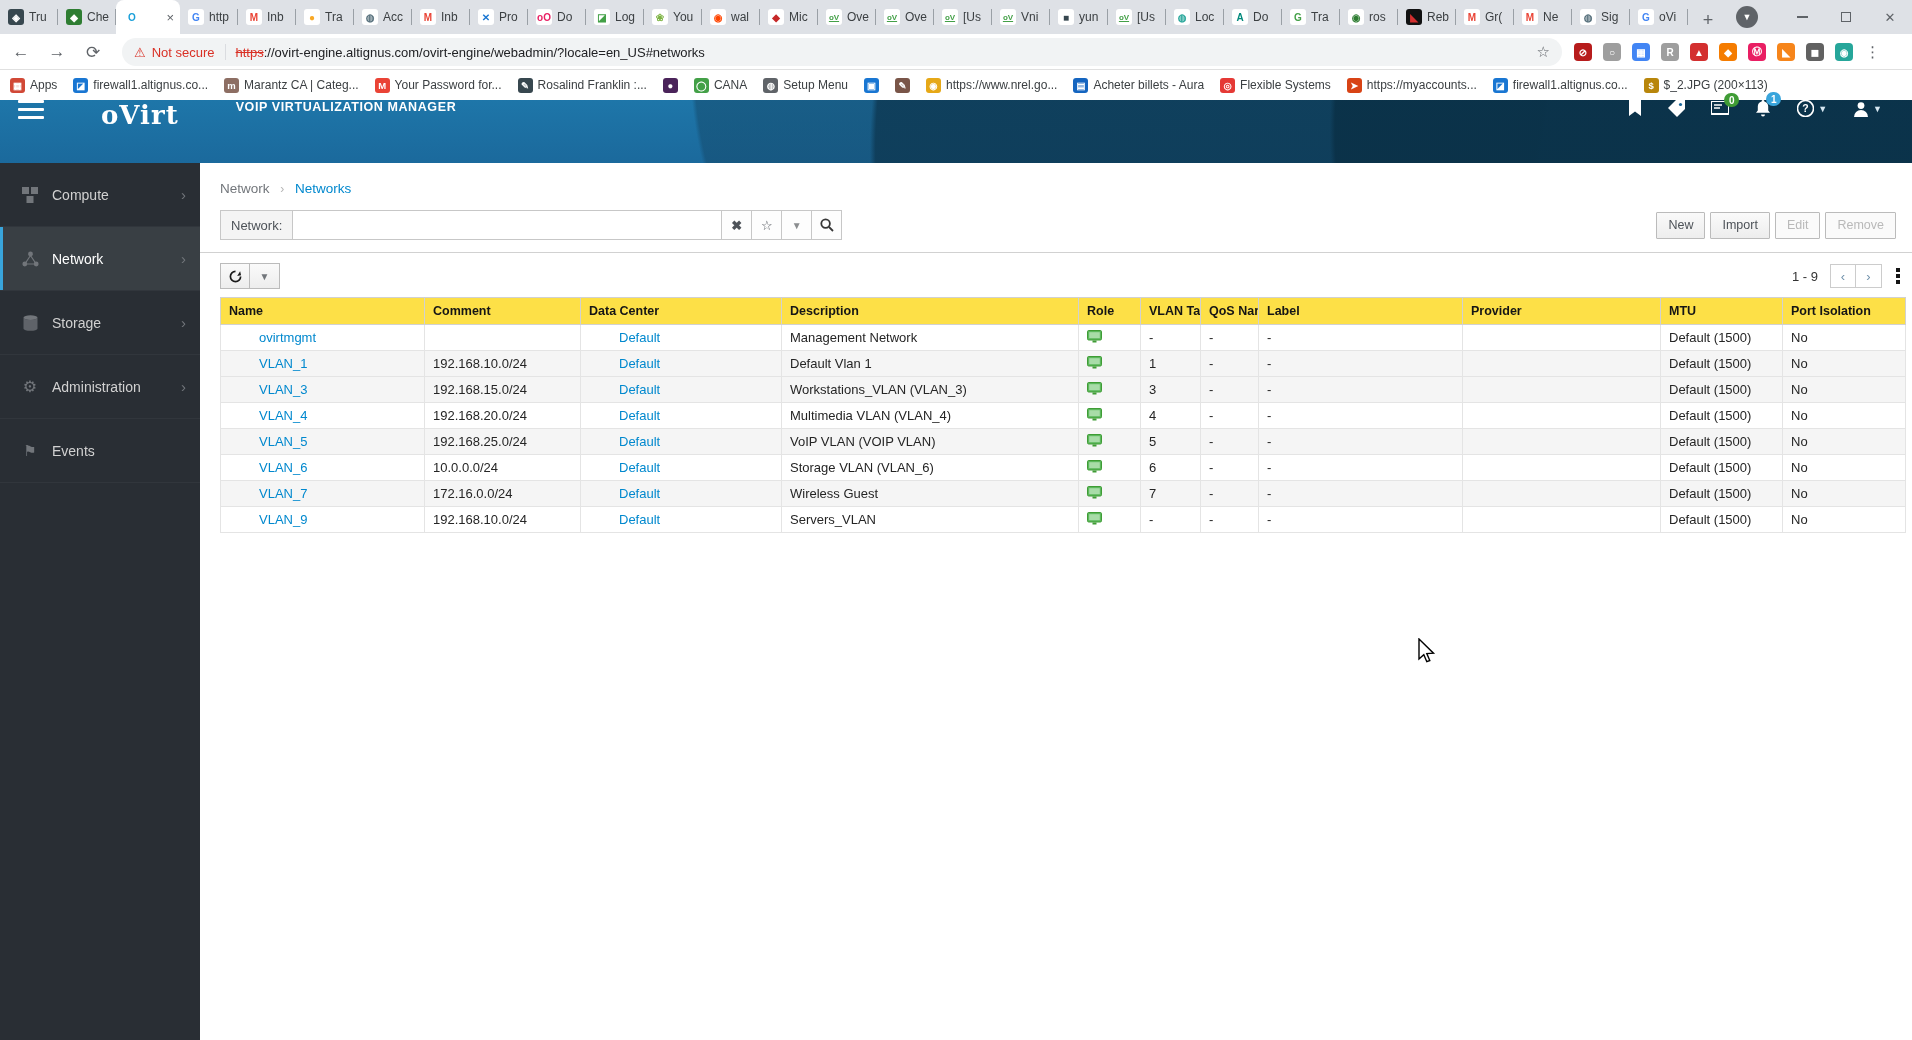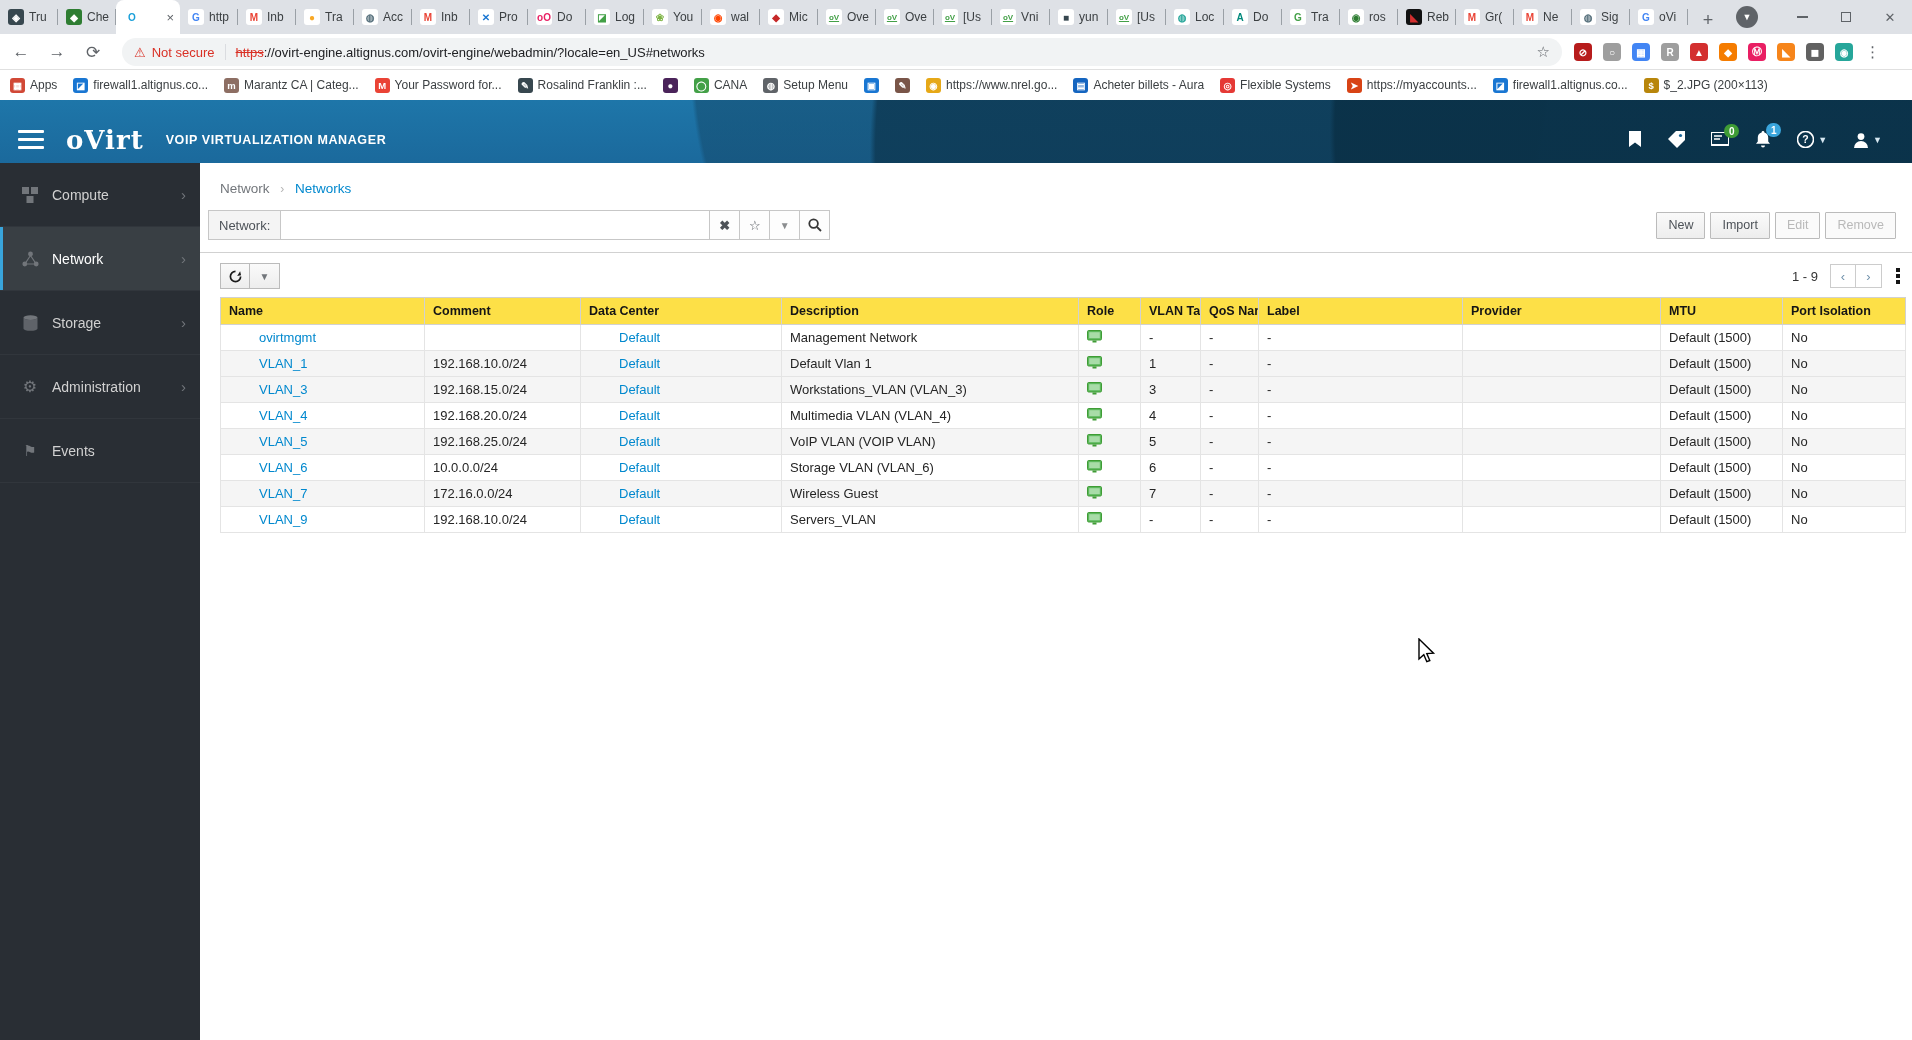--- a/index.html
+++ b/index.html
@@ -37,21 +37,21 @@
   .bm { display:flex; align-items:center; gap:5px; font-size:12px; color:#3c4043; flex:none; }
   .bm-icon { width:15px; height:15px; border-radius:3px; display:flex; align-items:center; justify-content:center; font-size:9.5px; font-weight:bold; color:#fff; }
 
   
   .masthead { position:absolute; left:0; top:100px; width:1912px; height:79px;
     background:
       radial-gradient(circle 500px at 1830px 30px, rgba(10,48,70,.85) 0 99%, transparent 100%),
       radial-gradient(circle 560px at 1430px 50px, rgba(13,56,82,.8) 0 99%, transparent 100%),
       radial-gradient(circle 430px at 1120px -40px, rgba(20,74,108,.55) 0 99%, transparent 100%),
       linear-gradient(#1e76a9,#1a6699);
-    display:flex; align-items:center; color:#fff; }
+    display:flex; align-items:flex-start; color:#fff;gap:35px; }
   .hamburger { width:26px; margin:0 22px 0 18px; display:flex; flex-direction:column; gap:5px; }
   .hamburger span { height:3px; background:#fff; border-radius:1px; }
   .brand-logo { font-family:"DejaVu Serif", serif; font-size:26px; font-weight:bold; letter-spacing:1px; margin-right:22px; }
   .brand-product { font-size:12.5px; font-weight:bold; letter-spacing:.6px; }
   .mast-icons { margin-left:auto; display:flex; align-items:center; gap:26px; margin-right:30px; }
   .mast-item { position:relative; display:flex; align-items:center; gap:4px; }
   .badge { position:absolute; top:-8px; right:-10px; min-width:15px; height:14px; border-radius:7px; font-size:10px; font-weight:bold; display:flex; align-items:center; justify-content:center; padding:0 3px; }
   .badge.green { background:#3f9c35; color:#fff; }
   .badge.blue { background:#39a5dc; color:#fff; }
   .caret-sm { font-size:9px; color:#d6e7f2; }
@@ -63,21 +63,21 @@
   .nav-item.active { background:#393f44; color:#fff; box-shadow:inset 3px 0 0 #39a5dc; }
   .nav-chevron { margin-left:auto; color:#72767b; font-size:15px; }
 
   
   .content { position:absolute; left:200px; top:163px; width:1712px; height:877px; background:#fff; }
   .breadcrumb { padding:18px 0 8px 20px; font-size:13.5px; }
   .crumb-prev { color:#72767b; }
   .crumb-sep { color:#b5b5b5; margin:0 7px; font-size:12px; }
   .crumb-cur { color:#0088ce; }
 
-  .searchrow { display:flex; align-items:center; padding:6px 8px 12px 8px; }
+  .searchrow { display:flex; align-items:center; padding:6px 8px 12px 20px; }
   .search-kind { height:30px; display:flex; align-items:center; padding:0 10px; border:1px solid #c7c7c7; border-right:none; background:#f4f4f4; color:#4d5258; font-size:13px; }
   .search-input { height:30px; width:430px; border:1px solid #c7c7c7; font-size:13px; padding:0 8px; outline:none; }
   .sbtn { height:30px; width:30px; border:1px solid #c7c7c7; border-left:none; background:#fdfdfd; display:flex; align-items:center; justify-content:center; font-size:13px; color:#4d5258; }
   .sbtn.bold { font-weight:bold; }
   .actions { margin-left:auto; margin-right:8px; display:flex; gap:5px; }
   .pf-btn { height:27px; padding:0 11px; font-size:12.5px; color:#4d5258; background:linear-gradient(#fafafa,#ededed); border:1px solid #bbb; border-radius:1px; }
   .pf-btn.disabled { color:#b9b9b9; background:#fafafa; }
 
   .divider { height:1px; background:#d1d1d1; margin:0 0 0 0; }
 

